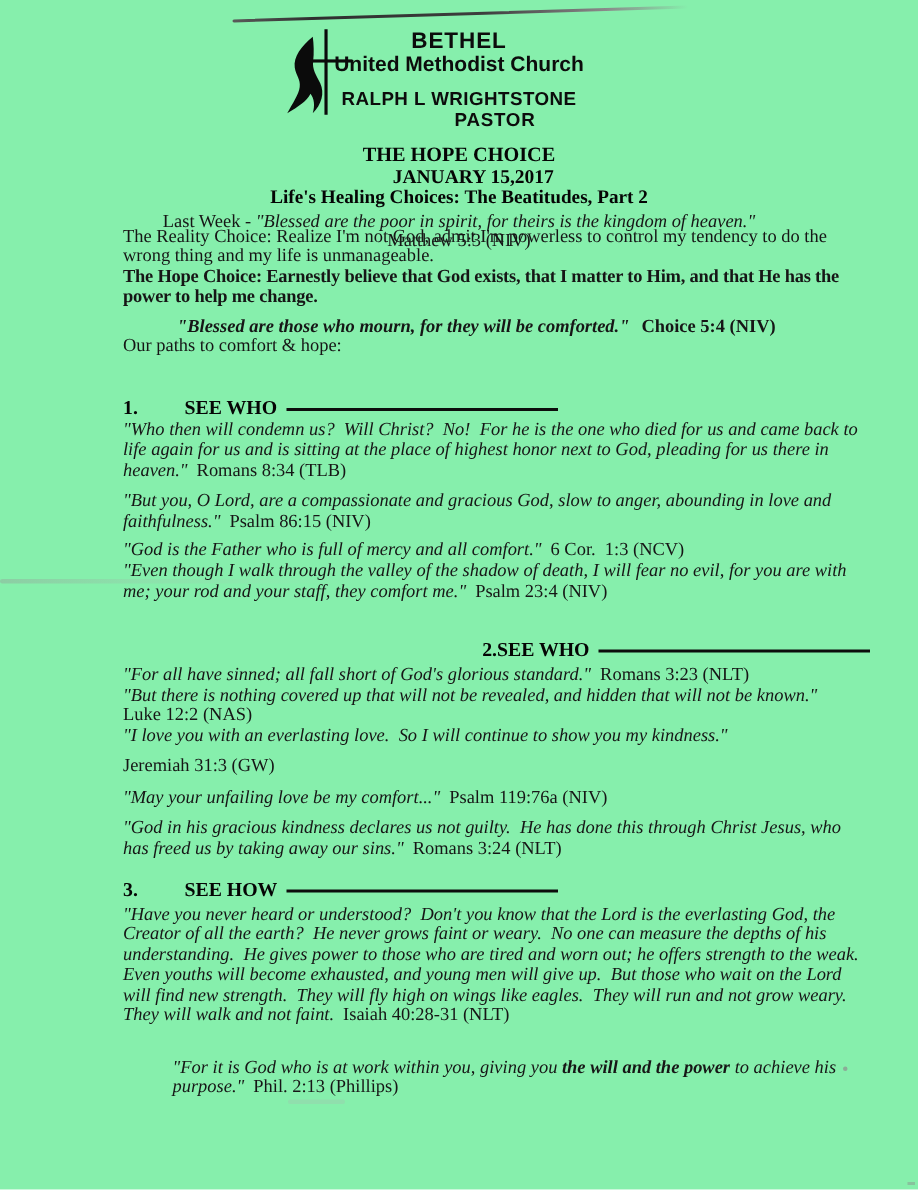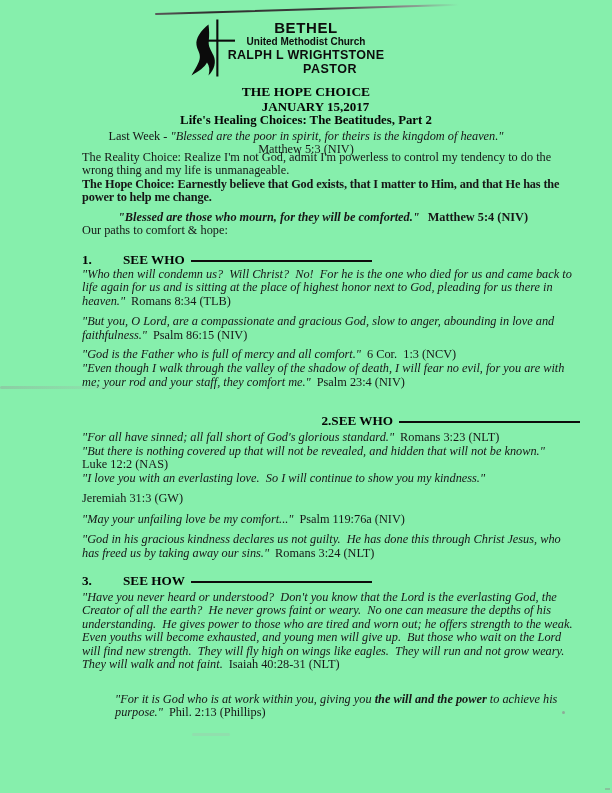--- a/index.html
+++ b/index.html
@@ -15,43 +15,43 @@
   .artifact-streak{position:absolute;left:0;top:386px;width:238px;height:3px;
     background:linear-gradient(to right,rgba(150,150,150,.38),rgba(170,170,170,.18) 40%,rgba(190,190,190,.08) 75%,transparent);
     border-radius:2px;}
   .artifact-speck{position:absolute;left:562px;top:711px;width:3px;height:3px;background:#8f8f8f;border-radius:50%;opacity:.7;}
   .artifact-smudge{position:absolute;left:192px;top:733px;width:38px;height:3px;background:rgba(175,175,175,.25);border-radius:2px;}
   .artifact-corner{position:absolute;right:2px;bottom:3px;width:5px;height:2px;background:rgba(140,140,140,.45);}
   
   .header{position:absolute;top:0;left:0;width:612px;text-align:center;}
   .logo{position:absolute;left:190px;top:19px;width:46px;height:58px;}
   .church{margin-top:20px;font-family:"Liberation Sans",sans-serif;font-weight:bold;font-size:15px;letter-spacing:.6px;line-height:15px;color:#0c0c0c;}
-  .denom{font-family:"Liberation Sans",sans-serif;font-weight:bold;font-size:10px;line-height:12px;margin-top:1px;color:#0c0c0c;}
-  .pastor{font-family:"Liberation Sans",sans-serif;font-weight:bold;font-size:12.5px;line-height:12.5px;margin-top:1px;letter-spacing:.3px;color:#0c0c0c;}
+  .denom{font-family:"Liberation Sans",sans-serif;font-weight:bold;font-size:14px;line-height:12px;margin-top:1px;color:#0c0c0c;}
+  .pastor{font-family:"Liberation Sans",sans-serif;font-weight:bold;font-size:12.5px;line-height:12.5px;margin-top:12px;letter-spacing:.3px;color:#0c0c0c;}
   .pastor-title{font-family:"Liberation Sans",sans-serif;font-weight:bold;font-size:12.5px;line-height:12.5px;margin-top:1px;letter-spacing:.5px;color:#0c0c0c;padding-left:48px;}
   .sermon-title{margin-top:10px;font-weight:bold;font-size:13.5px;line-height:13.5px;color:#050505;}
   .sermon-date{font-weight:bold;font-size:13px;line-height:13px;margin-top:1px;color:#050505;padding-left:19px;}
   .sermon-series{font-weight:bold;font-size:12.8px;line-height:13px;margin-top:1px;color:#050505;}
   .lastweek{margin-top:3px;font-size:12.3px;line-height:13.4px;white-space:pre-wrap;}
   .lastweek .qi{font-style:italic;}
   .lastweek-ref{font-size:12.3px;line-height:13.4px;}
   
   .bodycol{position:absolute;left:82px;top:148px;width:498px;font-size:12.3px;line-height:13.45px;}
   .p{margin:0;white-space:pre-wrap;}
   .b{font-weight:bold;}
   .tight{letter-spacing:-0.15px;}
   .q{font-style:italic;}
   .ref{font-style:normal;margin-left:6px;}
   .ref-block{display:block;margin-left:0;}
   .theme{margin:6px 0 0 36px;font-weight:bold;white-space:pre-wrap;}
   .theme .q{font-style:italic;}
   .theme .ref{margin-left:8px;}
   .paths{margin:0;white-space:pre-wrap;}
   .section-heading{font-weight:bold;font-size:13.2px;line-height:16px;color:#050505;}
-  .mt-sec1{margin-top:14px;} .mt-sec2{margin-top:24px;text-align:right;} .mt-sec3{margin-top:13px;}
+  .mt-sec1{margin-top:26px;} .mt-sec2{margin-top:24px;text-align:right;} .mt-sec3{margin-top:13px;}
   .sec-num{display:inline-block;width:41px;}
   .sec-line{display:inline-block;width:181px;border-bottom:2.6px solid #0d0d0d;height:2px;margin-left:6px;transform:translateY(-2px);}
   .mt0{margin-top:0;} .mt1{margin-top:1px;} .mt2{margin-top:2px;} .mt6{margin-top:6px;} .mt7{margin-top:7px;}
   .closing{margin:21px 0 0 33px;white-space:pre-wrap;}
   .closing .bq{font-weight:bold;font-style:italic;}
 </style>
 </head>
 <body>
 
 <div class="page">
@@ -79,21 +79,21 @@
 
     <div class="lastweek"><span>Last Week - </span><span class="qi">"Blessed are the poor in spirit, for theirs is the kingdom of heaven."</span></div>
     <div class="lastweek-ref">Matthew 5:3 (NIV)</div>
   </div>
 
   <div class="bodycol">
 
     <p class="p" style="margin-top:3px;">The Reality Choice: Realize I'm not God, admit I'm powerless to control my tendency to do the wrong thing and my life is unmanageable.</p>
     <p class="p b tight">The Hope Choice: Earnestly believe that God exists, that I matter to Him, and that He has the power to help me change.</p>
 
-    <p class="theme"><span class="q">"Blessed are those who mourn, for they will be comforted."</span><span class="ref">Matthew 5:4 (NIV)</span></p>
+    <p class="theme"><span class="q">"Blessed are those who mourn, for they will be comforted."</span><span class="ref">Choice 5:4 (NIV)</span></p>
 
     <p class="paths">Our paths to comfort &amp; hope:</p>
 
     <div class="section-heading mt-sec1">
       <span class="sec-num">1.</span><span>SEE WHO</span><span class="sec-line"></span>
     </div>
     <p class="p mt0"><span class="q">"Who then will condemn us?  Will Christ?  No!  For he is the one who died for us and came back to life again for us and is sitting at the place of highest honor next to God, pleading for us there in heaven."</span><span class="ref">Romans 8:34 (TLB)</span></p>
     <p class="p mt7"><span class="q">"But you, O Lord, are a compassionate and gracious God, slow to anger, abounding in love and faithfulness."</span><span class="ref">Psalm 86:15 (NIV)</span></p>
     <p class="p mt6"><span class="q">"God is the Father who is full of mercy and all comfort."</span><span class="ref">6 Cor.  1:3 (NCV)</span></p>
     <p class="p mt1"><span class="q">"Even though I walk through the valley of the shadow of death, I will fear no evil, for you are with me; your rod and your staff, they comfort me."</span><span class="ref">Psalm 23:4 (NIV)</span></p>

